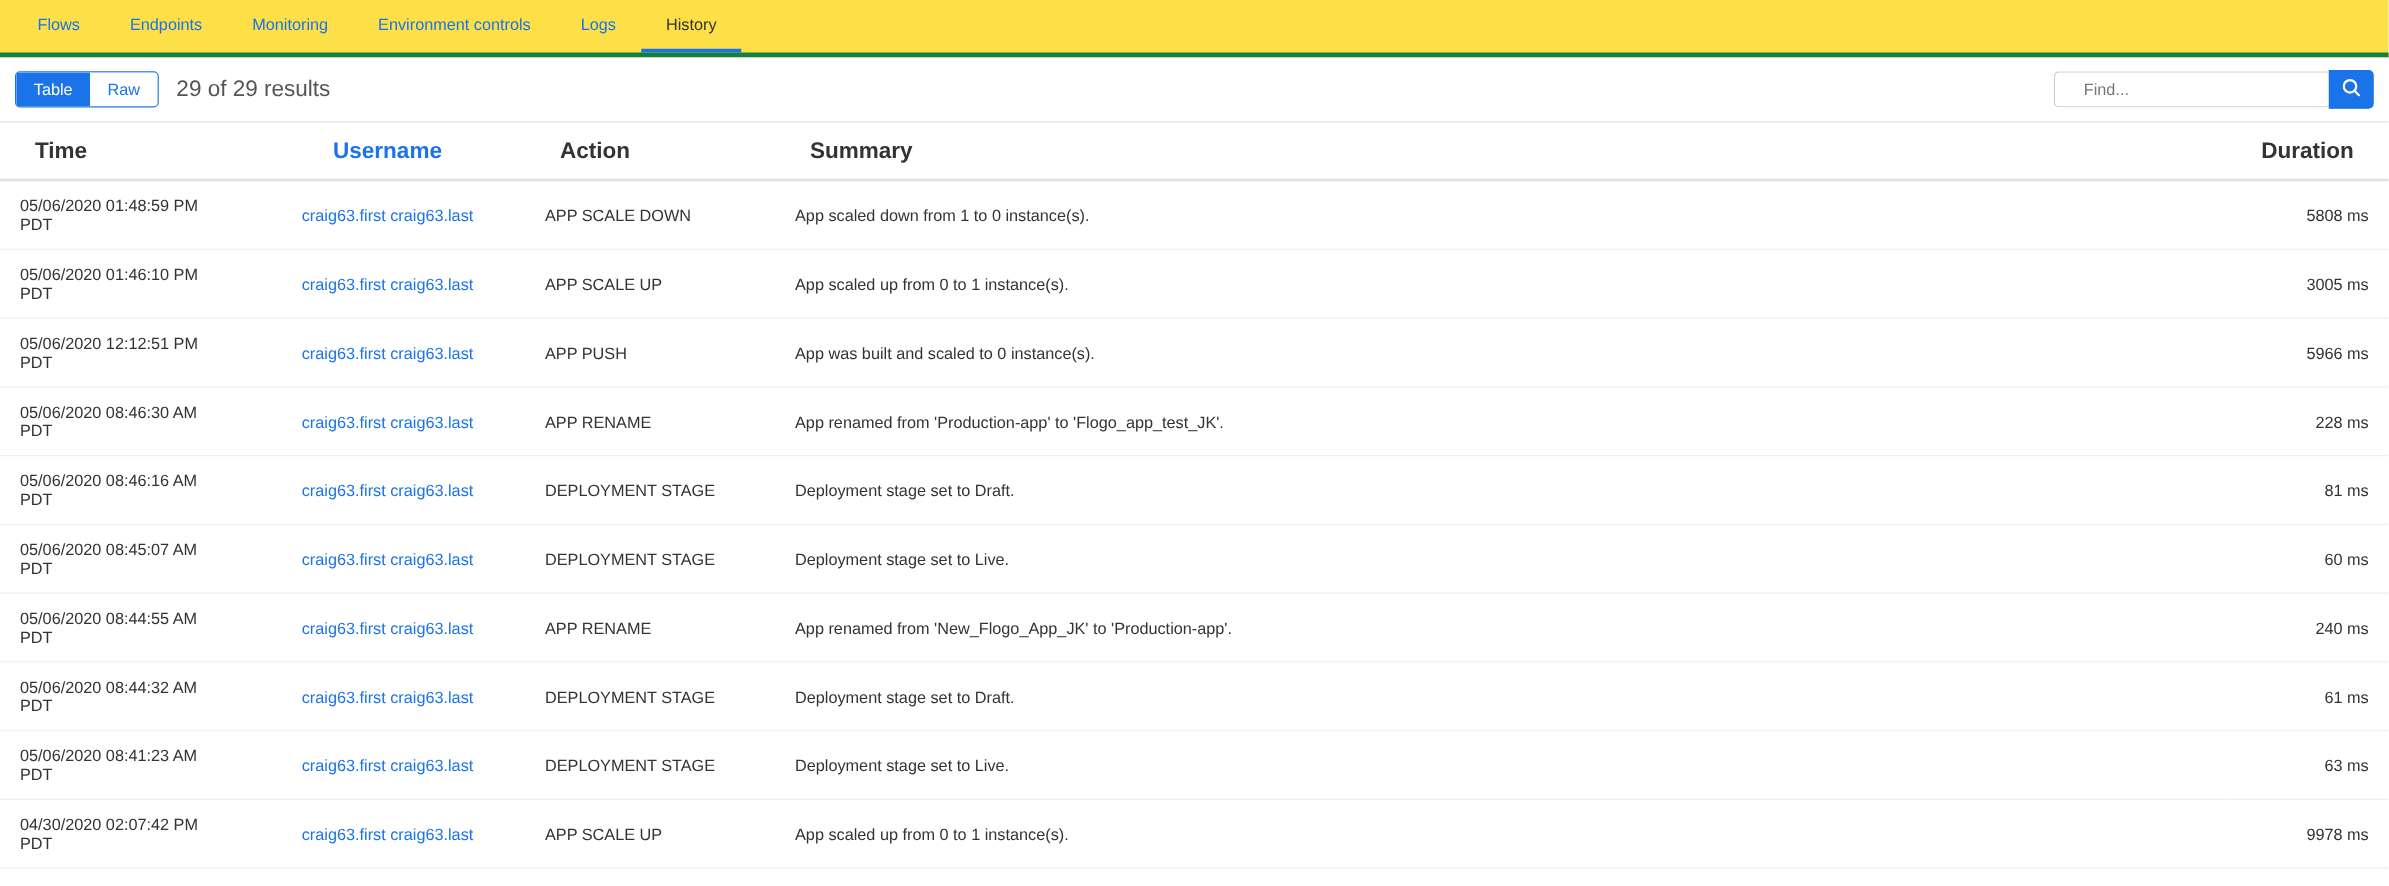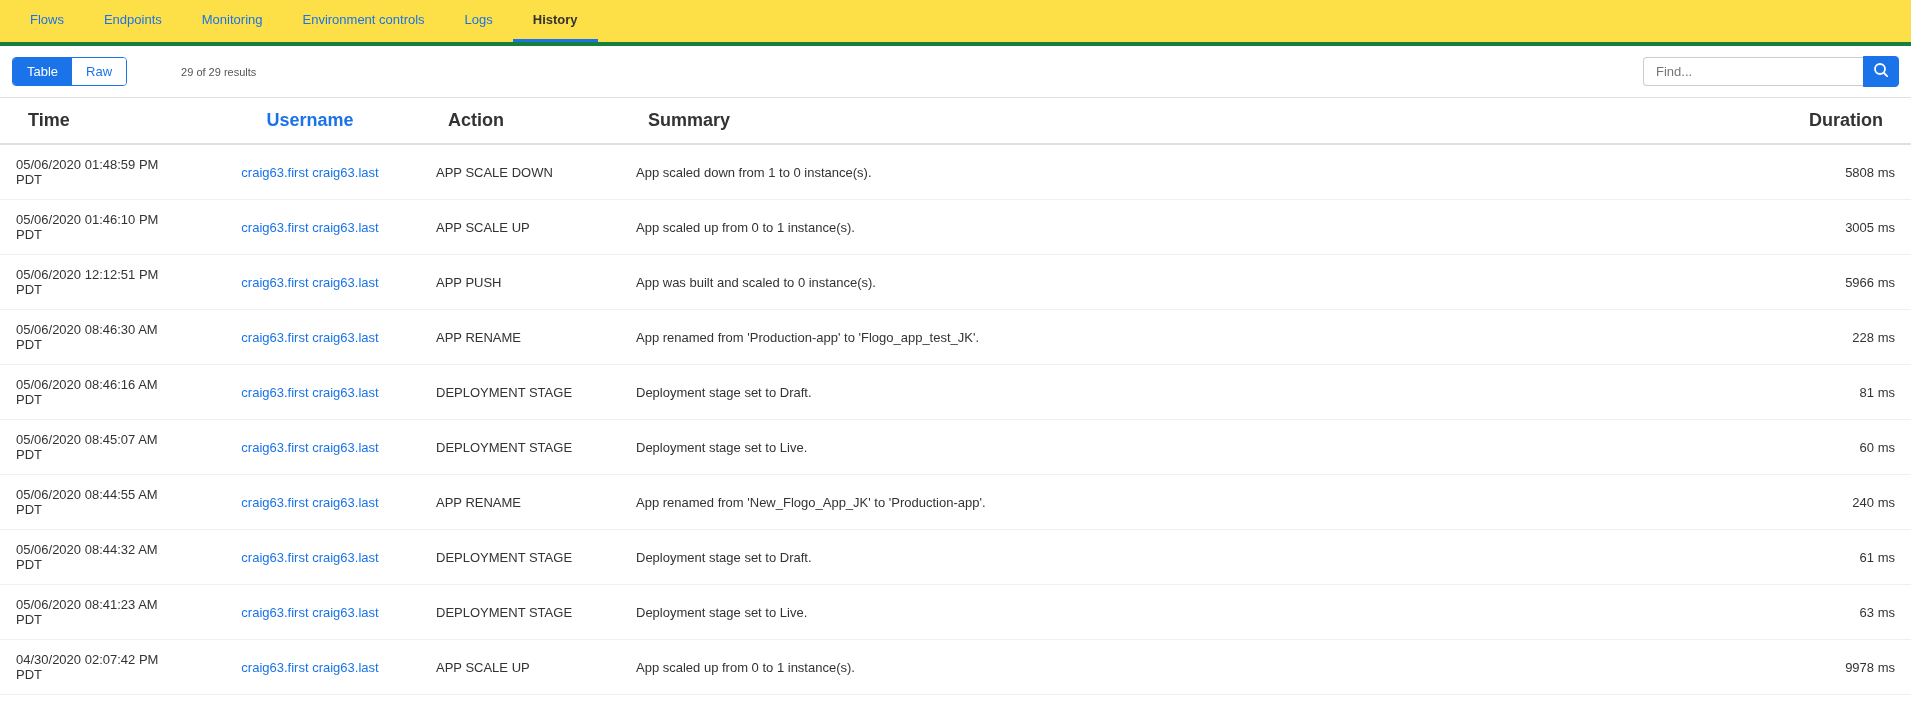--- a/index.html
+++ b/index.html
@@ -15,32 +15,31 @@
     .nav-tab {
       padding: 12px 20px;
       cursor: pointer;
       color: #1a73e8;
       font-size: 13px;
       border-bottom: 3px solid transparent;
       text-decoration: none;
     }
     .nav-tab.active {
       color: #333;
-      font-weight: bold;
+      font-weight: normal;
       border-bottom: 3px solid #1a73e8;
     }
 
     
     .toolbar {
       display: flex;
       align-items: center;
       padding: 10px 12px;
       border-bottom: 1px solid #e0e0e0;
       background: #fff;
-      gap: 40px;
     }
     .btn-group {
       display: flex;
       border: 1px solid #1a73e8;
       border-radius: 4px;
       overflow: hidden;
     }
     .btn-toggle {
       padding: 6px 14px;
       font-size: 13px;
@@ -48,33 +47,33 @@
       border: none;
       background: #fff;
       color: #1a73e8;
     }
     .btn-toggle.active {
       background: #1a73e8;
       color: #fff;
     }
     .results-count {
       margin-left: 14px;
-      font-size: 11px;
+      font-size: 18px;
       color: #555;
     }
     .search-area {
       margin-left: auto;
       display: flex;
       align-items: center;
     }
     .search-input {
       border: 1px solid #ccc;
       border-right: none;
       border-radius: 4px 0 0 4px;
-      padding: 6px 12px;
+      padding: 6px 23px;
       font-size: 13px;
       width: 220px;
       outline: none;
       color: #999;
     }
     .search-btn {
       background: #1a73e8;
       border: 1px solid #1a73e8;
       border-radius: 0 4px 4px 0;
       padding: 6px 10px;

